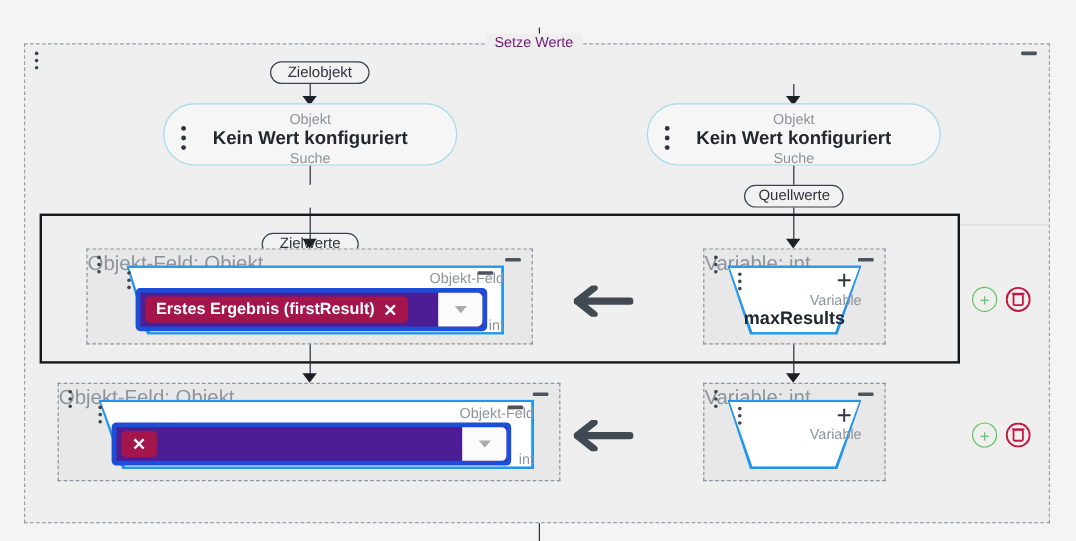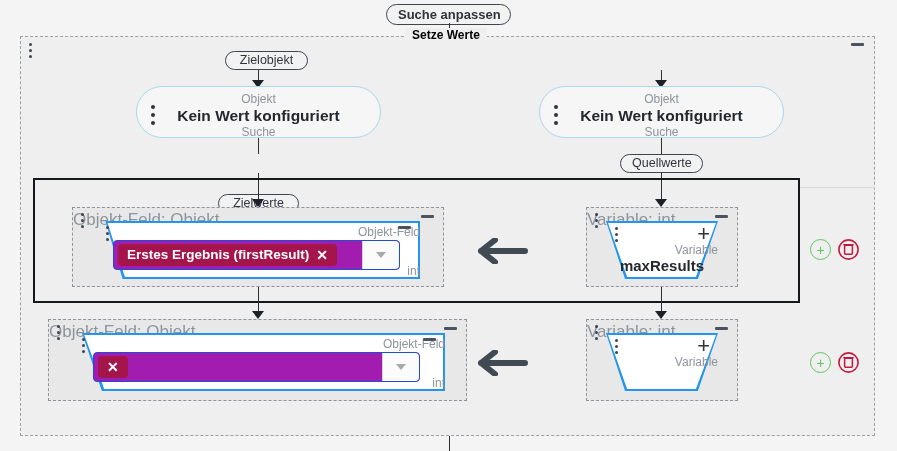--- a/index.html
+++ b/index.html
@@ -42,25 +42,24 @@
 
   
   .group-dashed{
     border:1.5px dashed #9aa0a6;
     background:#efefef;
   }
   .group-title{
     position:absolute;
     top:-9px;
     font-size:12px;
-    color:#000000;
+    color:#701a75;
     background:#efefef;
     padding:0 7px;
     white-space:nowrap;
-    font-weight:bold;
   }
 
   
   .dots{
     position:absolute;
     width:4px;
   }
   .dots i{
     display:block;width:3px;height:3px;border-radius:50%;
     background:#3c4450;margin-bottom:3px;
@@ -108,22 +107,22 @@
     font-size:12px;color:#8d949d;pointer-events:none;
   }
   .trap-strong{
     position:absolute;width:100%;text-align:center;
     font-size:15px;color:#23282f;font-weight:700;
   }
 
   
   .chipbox{
     position:absolute;
-    background:#a21caf;
-    border:1px solid #1d4ed8;
+    background:#4c1d95;
+    border:4px solid #1d4ed8;
     border-radius:4px;
     display:flex;align-items:flex-start;
   }
   .chip{
     background:#a4154c;
     color:#fff;
     border-radius:4px;
     font-size:13.5px;
     font-weight:700;
     height:22px;
@@ -171,21 +170,20 @@
     display:flex;align-items:center;justify-content:center;
     font-size:14px;font-weight:400;box-sizing:border-box;
   }
   .circ.add{border-color:#5fc45f;color:#5fc45f;}
 </style>
 </head>
 <body>
 
 <div id="canvas">
 
-  <div class="abs pill bold" style="left:386px;top:4px;width:125px;">Suche anpassen</div>
   <div class="abs vline" style="left:449px;top:23px;height:18px;"></div>
 
   <div class="abs group-dashed" style="left:20px;top:36px;width:855px;height:400px;">
     <div class="group-title" style="left:384px;">Setze Werte</div>
     <div class="dots" style="left:8px;top:6px;">
         <i></i>
         <i></i>
         <i></i>
       </div>
     <div class="minus" style="right:10px;top:6px;"></div>

